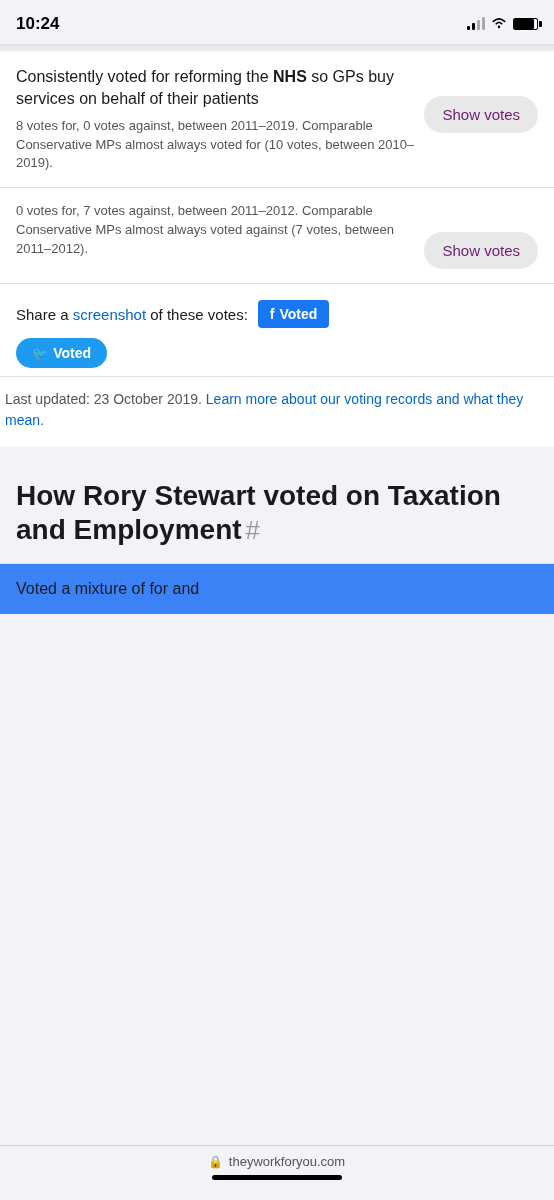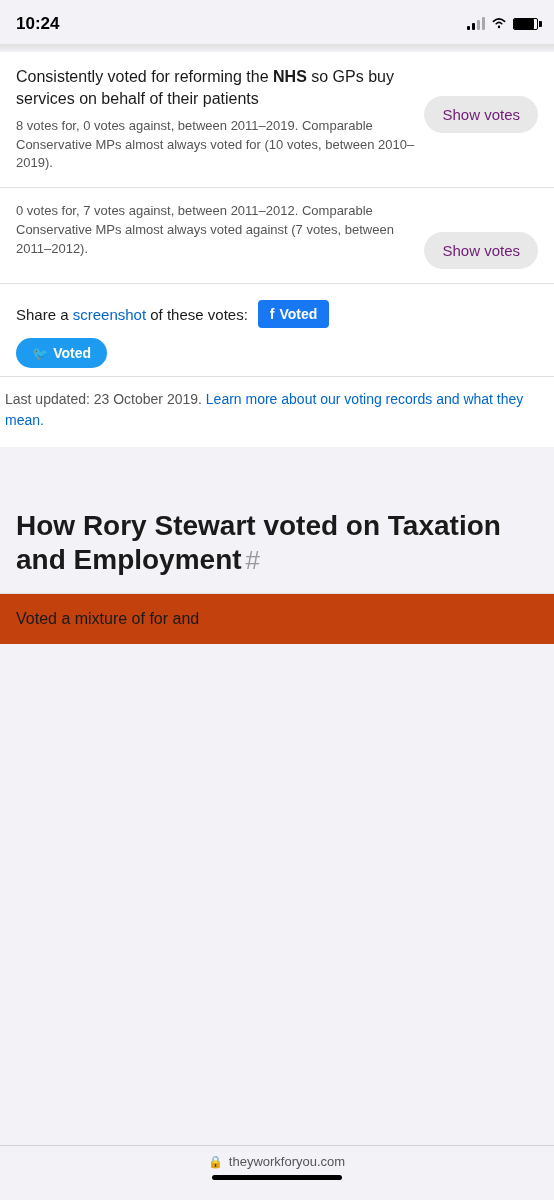--- a/index.html
+++ b/index.html
@@ -222,34 +222,33 @@
       background: #f2f2f7;
       padding: 32px 16px 16px 16px;
     }
 
     .section-heading {
       font-size: 28px;
       font-weight: 800;
       color: #1a1a1a;
       line-height: 1.2;
       margin-bottom: 0;
-      margin-top: 30px;
     }
 
     .section-heading .hash-link {
       color: #999;
       font-weight: 400;
       font-size: 26px;
       margin-left: 4px;
       text-decoration: none;
     }
 
     
     .bottom-content {
-      background: #c2410c;
+      background: #3b82f6;
       padding: 14px 16px 14px 16px;
       border-top: 1px solid #e0e0e0;
     }
 
     .bottom-item-title {
       font-size: 16px;
       line-height: 1.4;
       color: #1a1a1a;
     }
 

